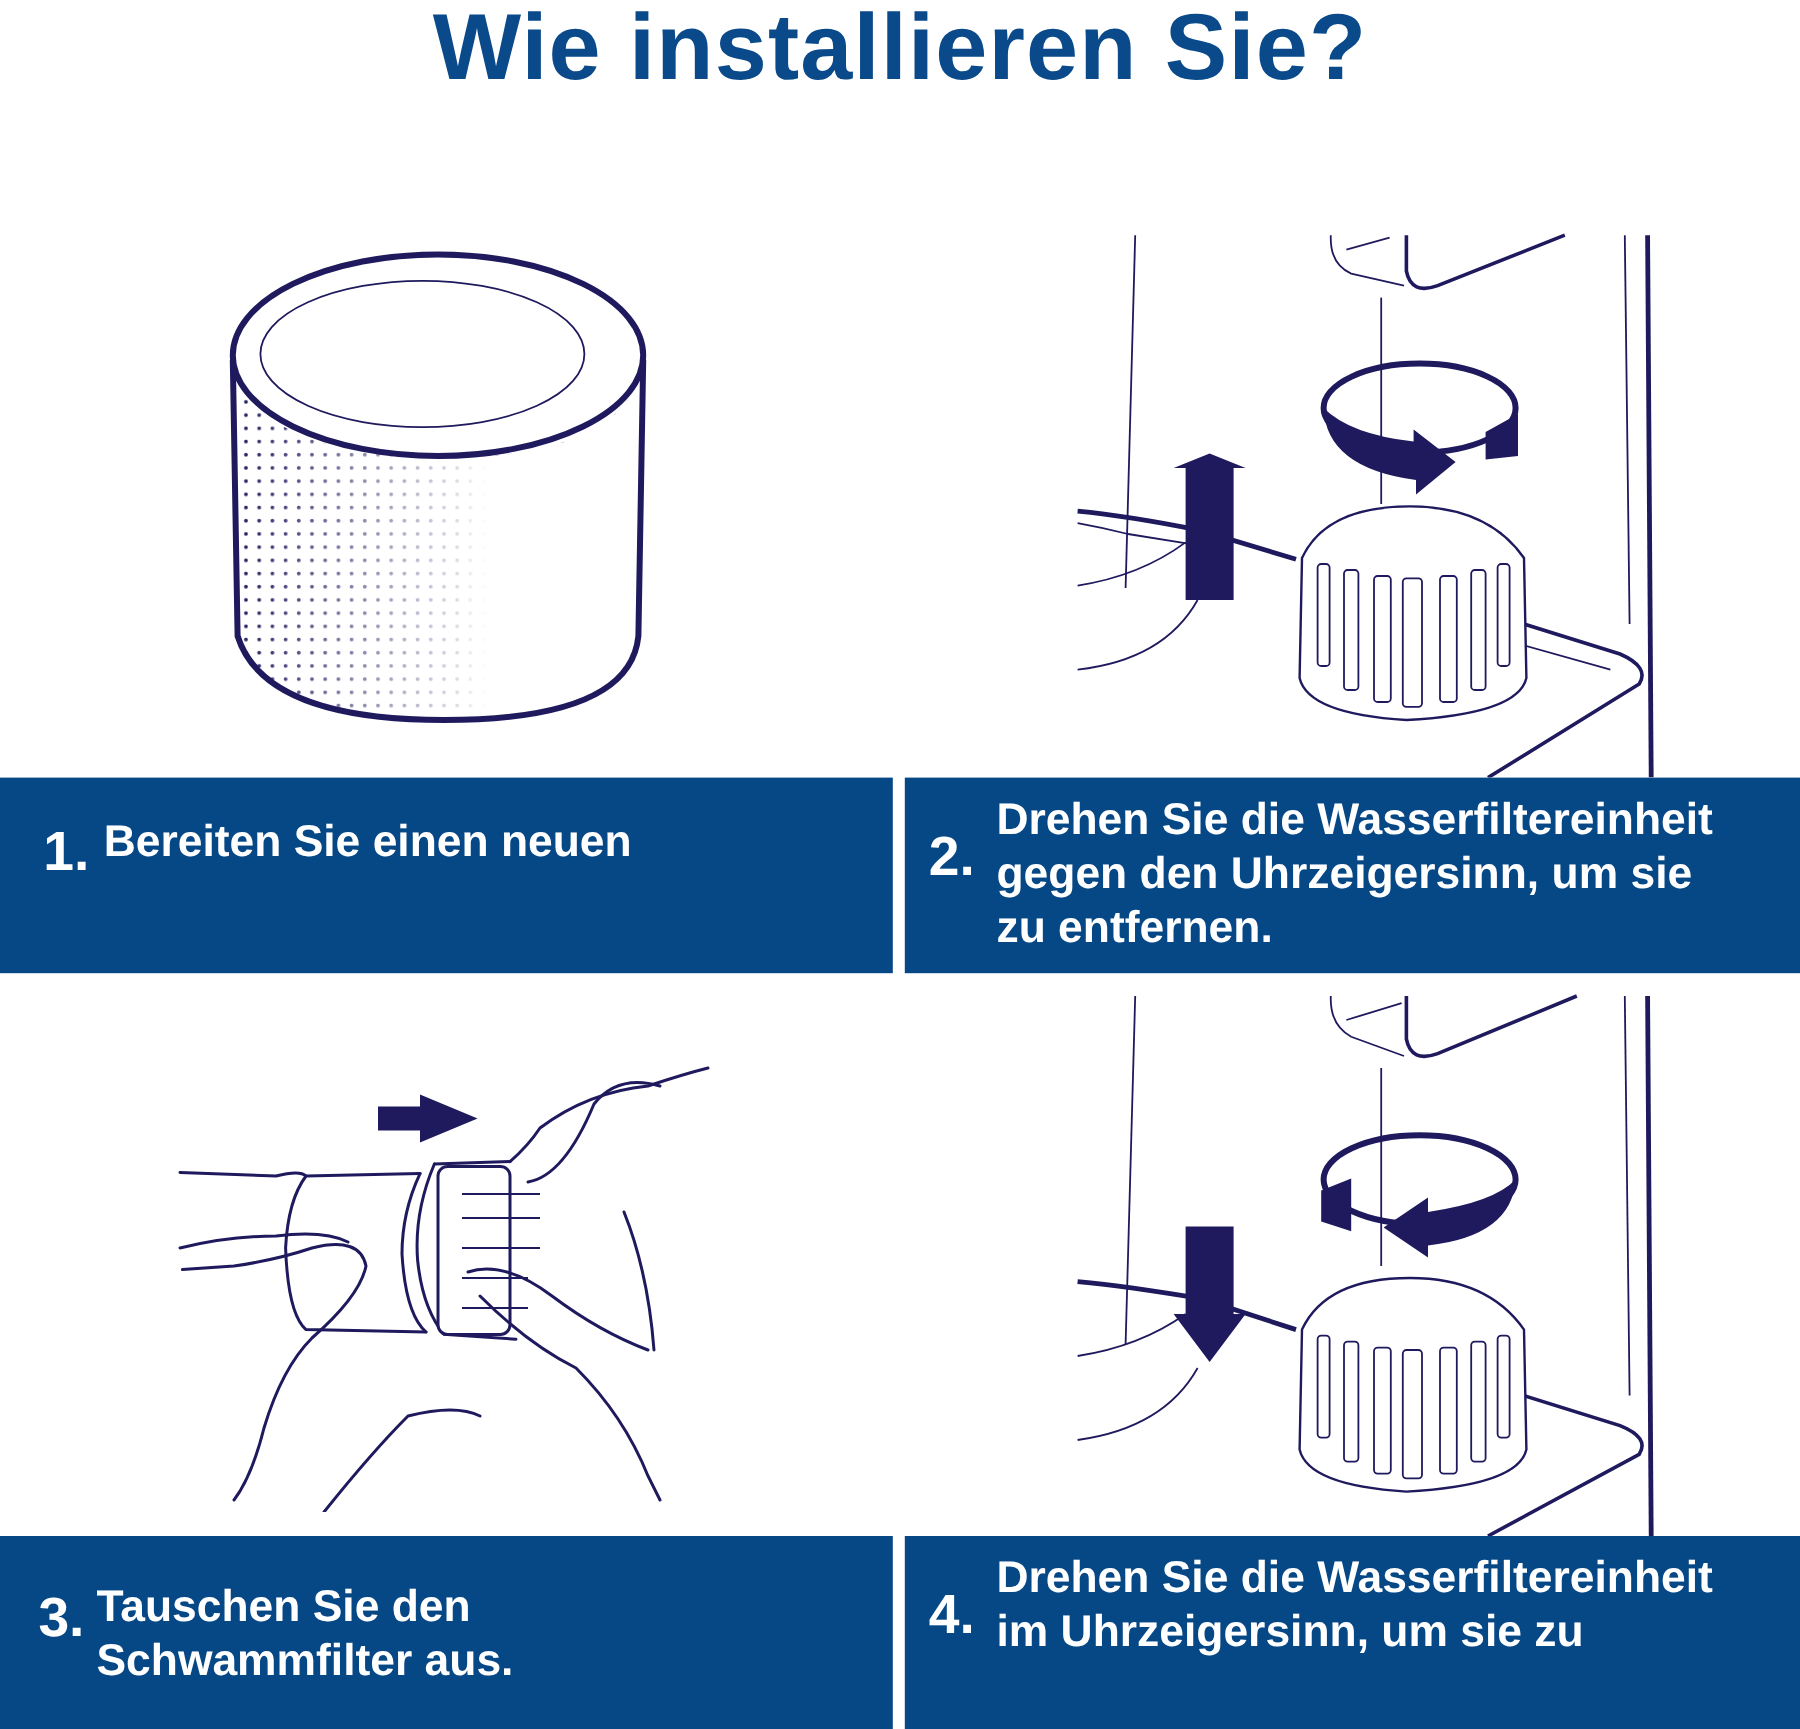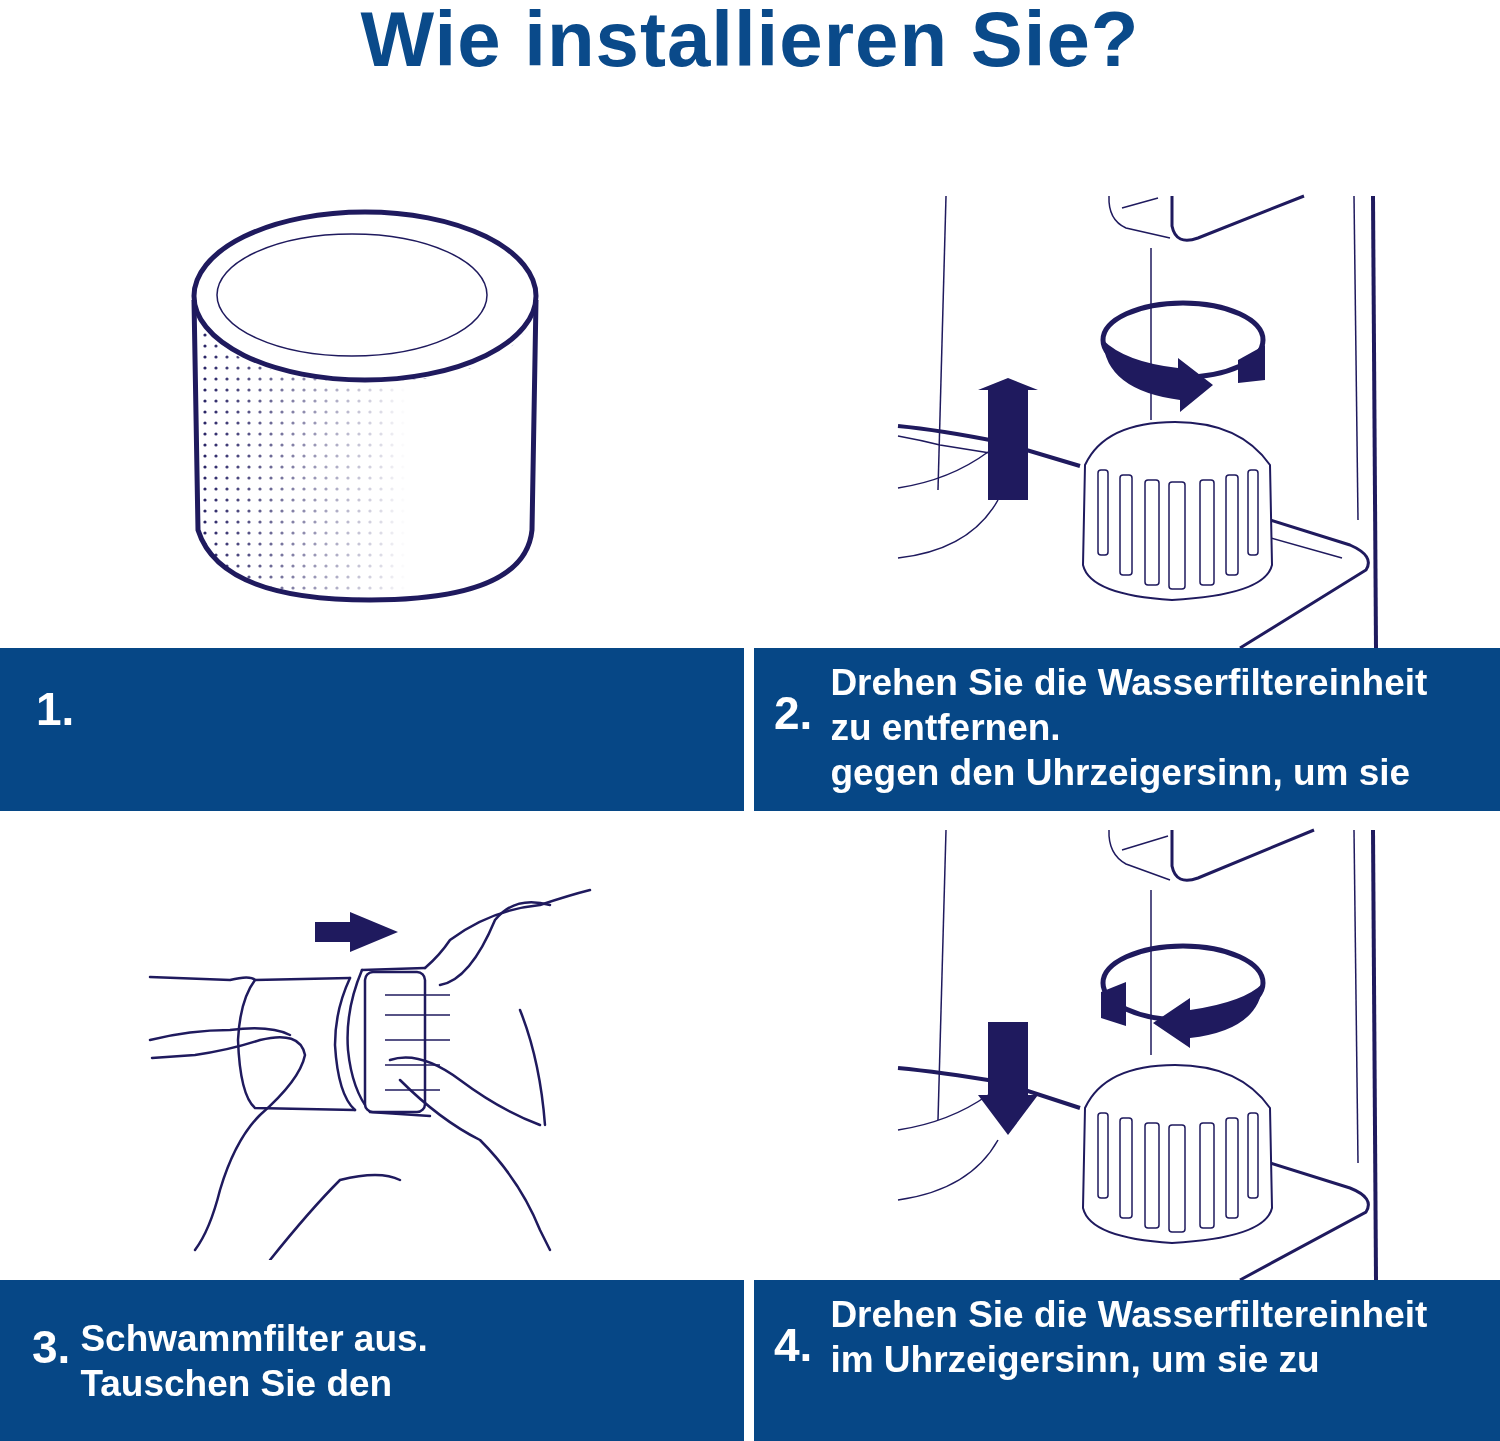--- a/index.html
+++ b/index.html
@@ -134,37 +134,38 @@
     <rect x="289" y="305" width="16" height="107" rx="3"></rect>
     <rect x="320" y="303" width="14" height="105" rx="3"></rect>
     <rect x="346" y="298" width="12" height="100" rx="3"></rect>
     <rect x="368" y="293" width="10" height="85" rx="3"></rect>
   </g>
 </svg>
 
 <div class="banner" id="b1">
   <span class="num">1.</span>
   <div class="txt">
+    <div>Bereiten Sie einen neuen</div>
   </div>
 </div>
 
 <div class="banner" id="b2">
   <span class="num">2.</span>
   <div class="txt">
     <div>Drehen Sie die Wasserfiltereinheit</div>
+    <div>gegen den Uhrzeigersinn, um sie</div>
     <div>zu entfernen.</div>
-    <div>gegen den Uhrzeigersinn, um sie</div>
   </div>
 </div>
 
 <div class="banner" id="b3">
   <span class="num">3.</span>
   <div class="txt">
+    <div>Tauschen Sie den</div>
     <div>Schwammfilter aus.</div>
-    <div>Tauschen Sie den</div>
   </div>
 </div>
 
 <div class="banner" id="b4">
   <span class="num">4.</span>
   <div class="txt">
     <div>Drehen Sie die Wasserfiltereinheit</div>
     <div>im Uhrzeigersinn, um sie zu</div>
   </div>
 </div>

